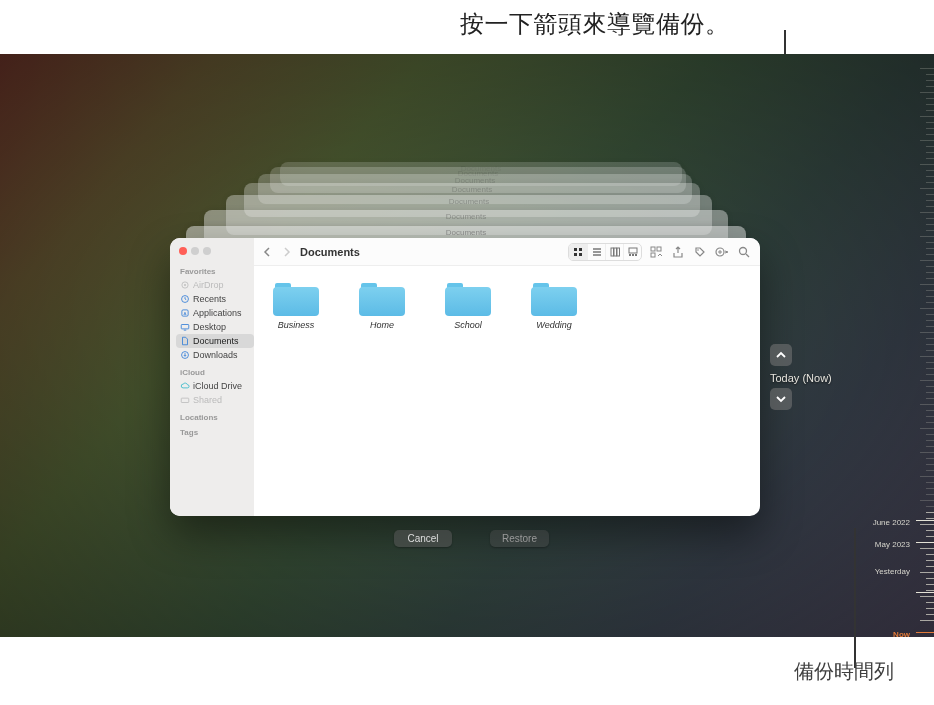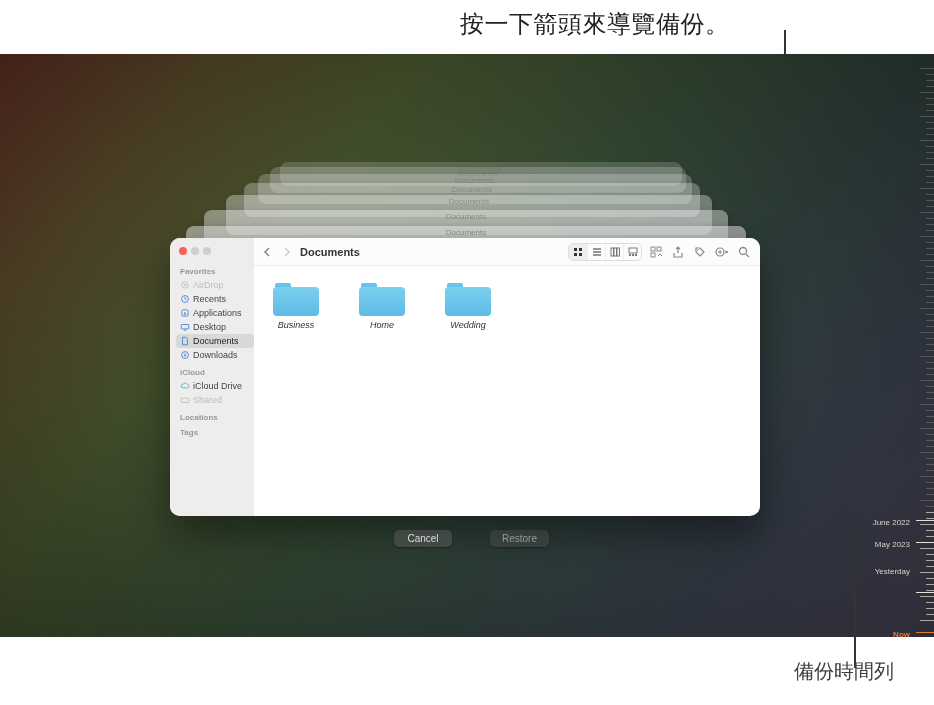--- a/index.html
+++ b/index.html
@@ -295,26 +295,43 @@
         <div class="folder">
           <div class="folder-icon"></div>
           <div class="folder-label">Business</div>
         </div>
         <div class="folder">
           <div class="folder-icon"></div>
           <div class="folder-label">Home</div>
         </div>
         <div class="folder">
           <div class="folder-icon"></div>
+          <div class="folder-label">School</div>
+        </div>
+        <div class="folder">
+          <div class="folder-icon"></div>
           <div class="folder-label">Wedding</div>
         </div>
       </div>
     </div>
   </div>
 
+  <div class="navpanel">
+    <div class="arrowbtn">
+      <svg width="12" height="12" viewBox="0 0 12 12">
+          <path d="M2 8l4-4 4 4" fill="none" stroke="#fff" stroke-width="1.8"></path>
+        </svg>
+    </div>
+    <div class="nowlabel">Today (Now)</div>
+    <div class="arrowbtn">
+      <svg width="12" height="12" viewBox="0 0 12 12">
+          <path d="M2 4l4 4 4-4" fill="none" stroke="#fff" stroke-width="1.8"></path>
+        </svg>
+    </div>
+  </div>
 
   <div class="btnrow">
     <div class="macbtn">Cancel</div>
     <div class="macbtn dim">Restore</div>
   </div>
 
   <div class="timeline">
     <div class="ticks" id="ticks">
         <div class="tick" style="top: 0px; width: 14px; opacity: 0.25;"></div>
         <div class="tick" style="top: 6px; width: 8px; opacity: 0.25;"></div>

